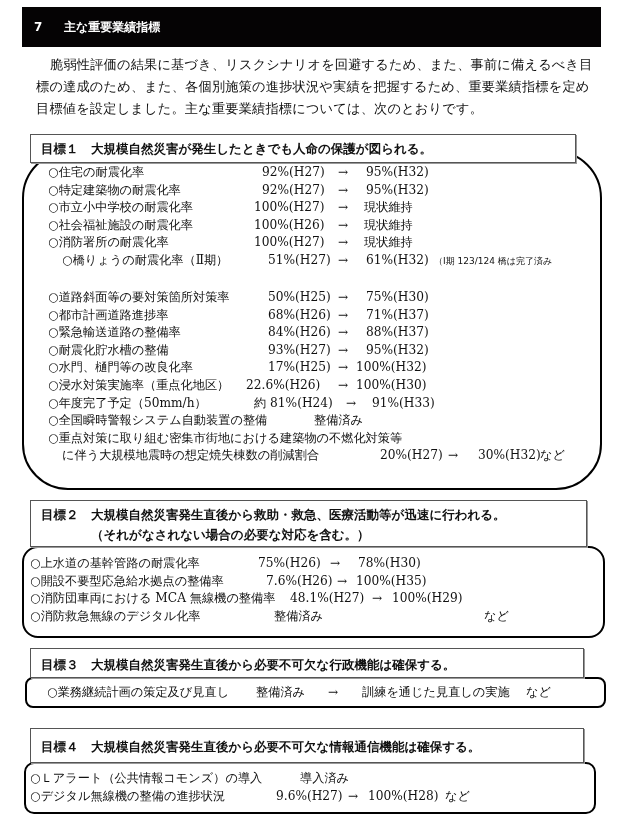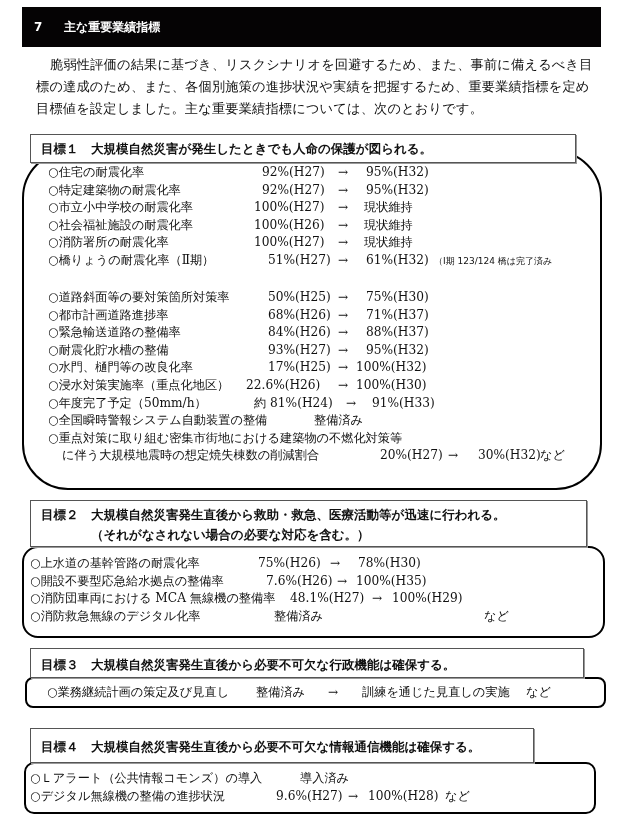--- a/index.html
+++ b/index.html
@@ -80,21 +80,21 @@
     <span class="c" style="left:338px">→</span>
     <span class="c" style="left:364px">現状維持</span>
   </div>
   <div class="row" style="top:70.4px;">
     <span class="c" style="left:48px">○消防署所の耐震化率</span>
     <span class="c" style="left:254px">100%(H27)</span>
     <span class="c" style="left:338px">→</span>
     <span class="c" style="left:364px">現状維持</span>
   </div>
   <div class="row" style="top:88px;">
-    <span class="c" style="left:48px">○橋りょうの耐震化率（Ⅱ期）</span>
+    <span class="c" style="left:62px">○橋りょうの耐震化率（Ⅱ期）</span>
     <span class="c" style="left:268px">51%(H27)</span>
     <span class="c" style="left:338px">→</span>
     <span class="c" style="left:366px">61%(H32)</span>
   </div>
   <div class="note" style="left:434px; top:88px;">（Ⅰ期 123/124 橋は完了済み</div>
   <div class="row" style="top:125px;">
     <span class="c" style="left:48px">○道路斜面等の要対策箇所対策率</span>
     <span class="c" style="left:268px">50%(H25)</span>
     <span class="c" style="left:338px">→</span>
     <span class="c" style="left:366px">75%(H30)</span>
@@ -191,21 +191,21 @@
 <div style="position:absolute; left:0; top:684px; width:621px; height:18px; z-index:3;">
   <div class="row" style="top:0px;">
     <span class="c" style="left:47px">○業務継続計画の策定及び見直し</span>
     <span class="c" style="left:256px">整備済み</span>
     <span class="c" style="left:328px">→</span>
     <span class="c" style="left:362px">訓練を通じた見直しの実施</span>
     <span class="c" style="left:526px">など</span>
   </div>
 </div>
 
-<div class="goal-title" style="left:30px; top:728px; width:504px; height:35px; padding-top:8px;">
+<div class="goal-title" style="left:30px; top:728px; width:554px; height:35px; padding-top:8px;">
   <span class="lbl">目標４</span><span>大規模自然災害発生直後から必要不可欠な情報通信機能は確保する。</span>
 </div>
 <div class="goal-content" style="left:24px; top:762px; width:572px; height:52px; border-radius:10px;">
 </div>
 <div style="position:absolute; left:0; top:770px; width:621px; height:36px; z-index:3;">
   <div class="row" style="top:0px;">
     <span class="c" style="left:30px">○Ｌアラート（公共情報コモンズ）の導入</span>
     <span class="c" style="left:300px">導入済み</span>
   </div>
   <div class="row" style="top:18px;">

